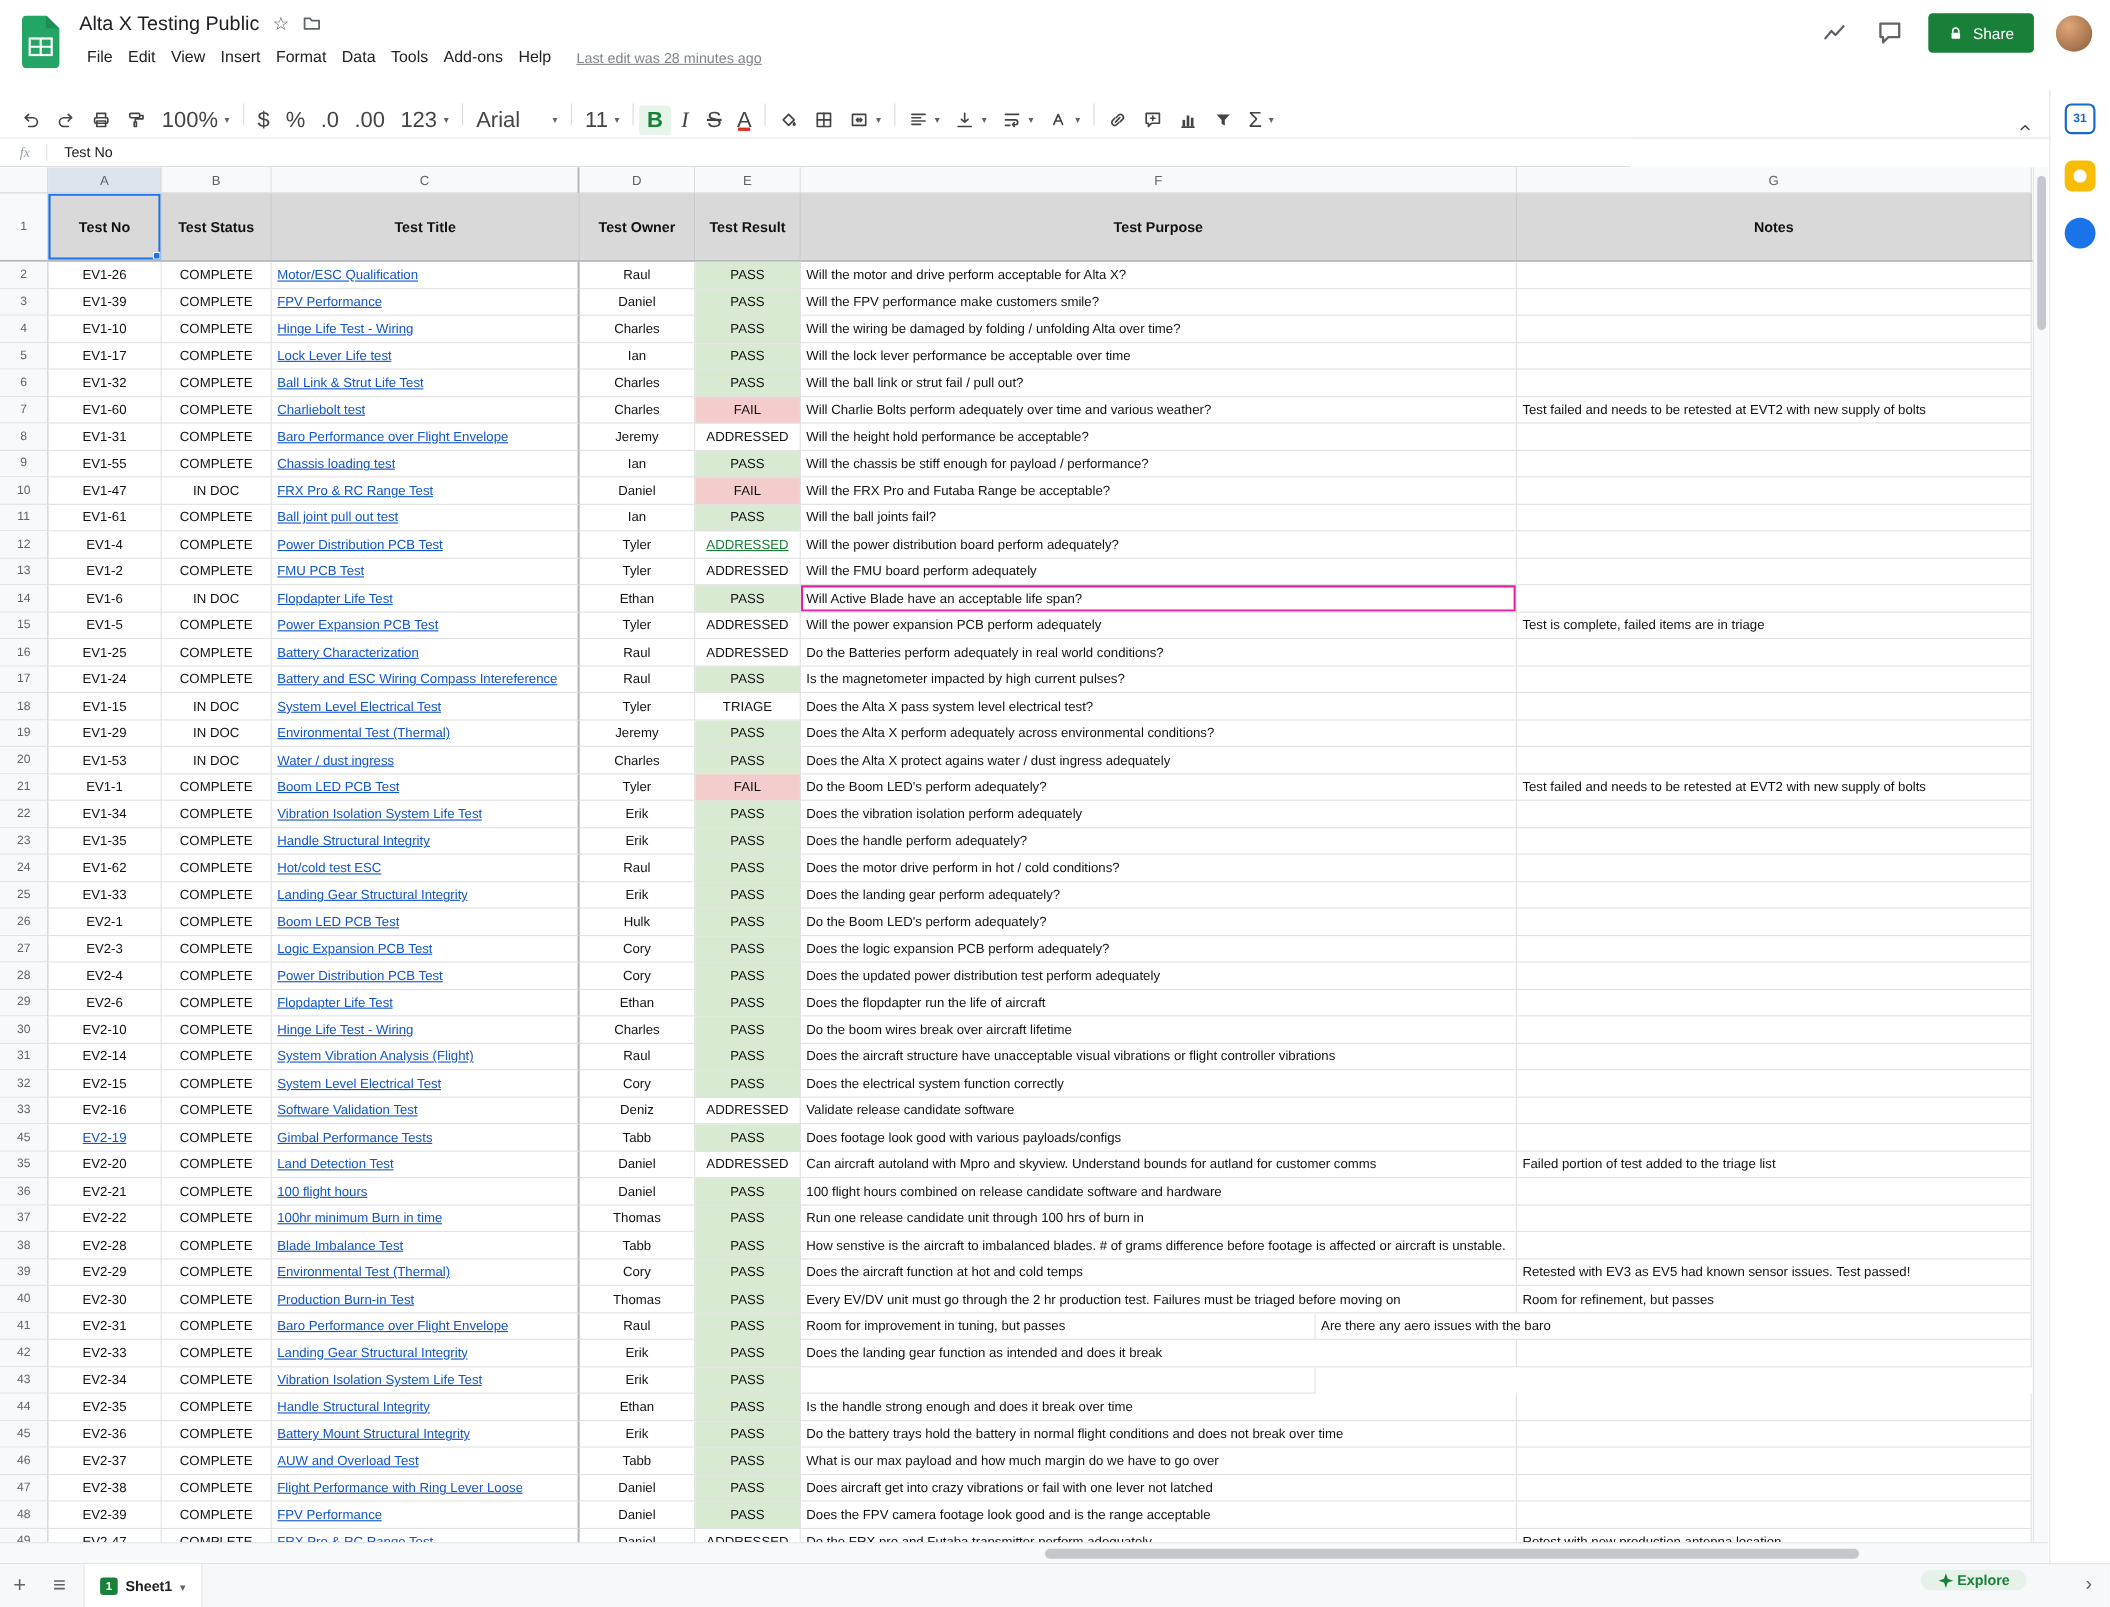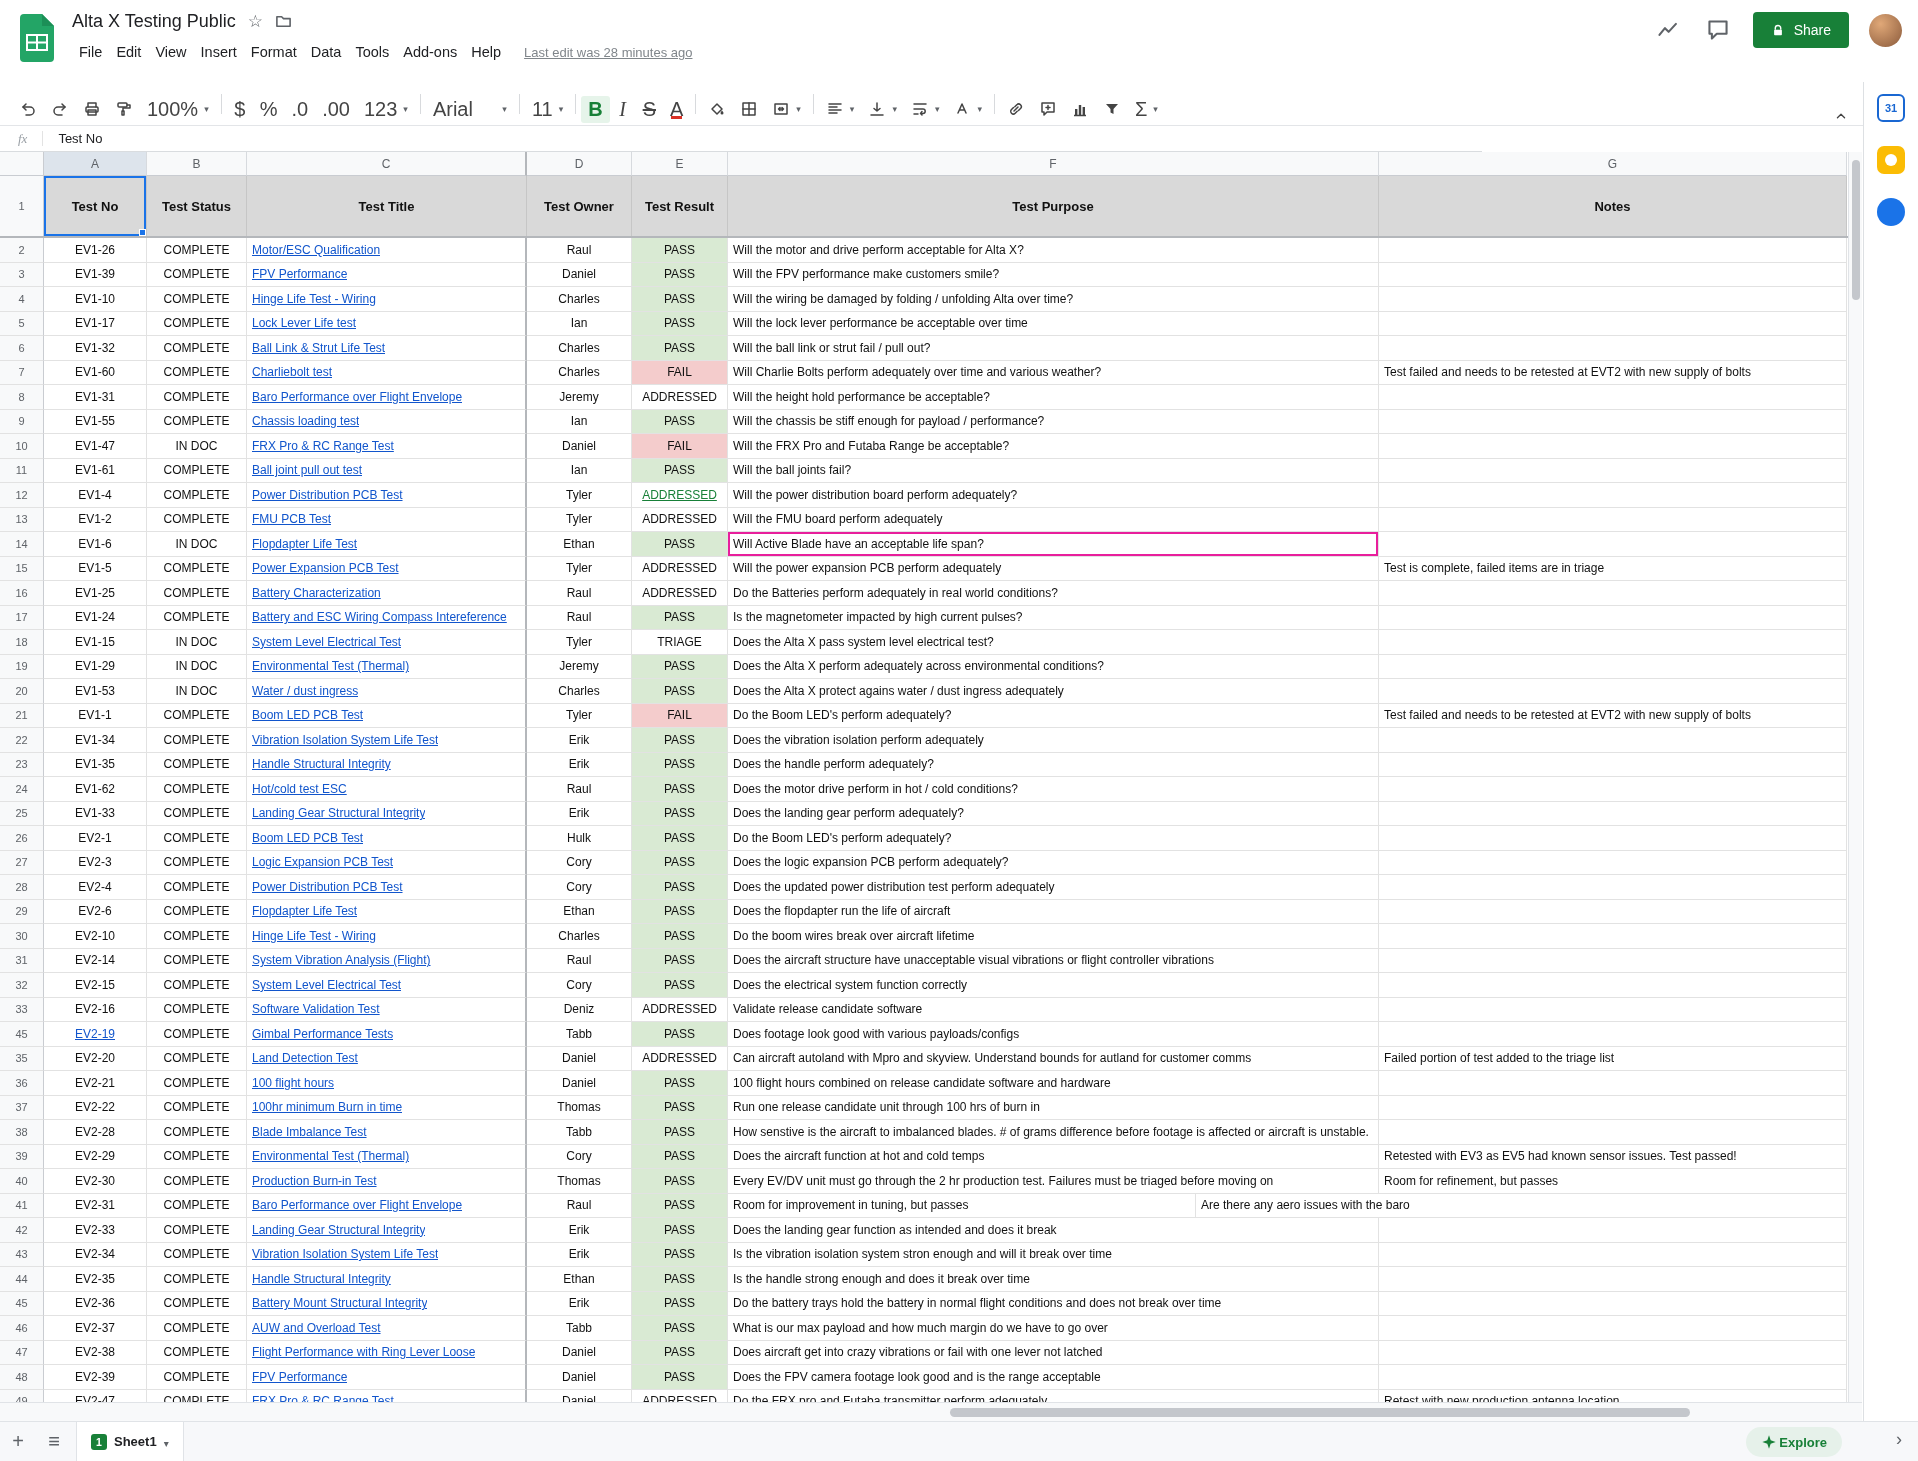--- a/index.html
+++ b/index.html
@@ -106,21 +106,21 @@
   .bb-ic{width:36px;height:39px;display:flex;align-items:center;justify-content:center;color:#5f6368;
     font-size:20px;cursor:pointer;}
   .i-plus::before{content:"+";}
   .i-menu::before{content:"≡";}
   .sheettab{display:flex;align-items:center;gap:7px;height:39px;padding:0 14px;background:#fff;
     border-left:1px solid #e0e3e7;border-right:1px solid #e0e3e7;margin-left:4px;cursor:pointer;}
   .badge{width:16px;height:16px;border-radius:3px;background:#188038;color:#fff;font-size:10.5px;
     font-weight:700;display:flex;align-items:center;justify-content:center;}
   .tabname{font-size:13px;font-weight:700;color:#202124;}
   .i-caret::after{content:"▾";font-size:10px;color:#5f6368;}
-  .explore{position:absolute;right:76px;top:5px;height:30px;border-radius:15px;background:#e6f1ea;
+  .explore{position:absolute;right:76px;top:5px;height:19px;border-radius:15px;background:#e6f1ea;
     display:flex;align-items:center;gap:2px;padding:0 15px;cursor:pointer;}
   .explore span{font-size:13px;font-weight:700;color:#188038;}
   .bb-chev{position:absolute;right:16px;top:7px;font-size:18px;color:#5f6368;cursor:pointer;}
   .i-chev::before{content:"›";}
 
   
   .sidepanel{position:absolute;right:0;top:82px;width:55px;height:1339px;background:#fff;
     border-left:1px solid #dde0e3;display:flex;flex-direction:column;align-items:center;
     padding-top:12px;gap:24px;}
   .sp-ic{width:28px;height:28px;display:flex;align-items:center;justify-content:center;cursor:pointer;}
@@ -835,21 +835,20 @@
         </div>
         <div class="row">
           <div class="rownum">43</div>
           <div class="cell c-a ctr">EV2-34</div>
           <div class="cell c-b ctr">COMPLETE</div>
           <div class="cell c-c">
             <span class="link">Vibration Isolation System Life Test</span>
           </div>
           <div class="cell c-d ctr">Erik</div>
           <div class="cell c-e ctr res-pass">PASS</div>
-          <div class="cell c-f">Is the vibration isolation system stron enough and will it break over time</div>
           <div class="cell c-g"></div>
         </div>
         <div class="row">
           <div class="rownum">44</div>
           <div class="cell c-a ctr">EV2-35</div>
           <div class="cell c-b ctr">COMPLETE</div>
           <div class="cell c-c">
             <span class="link">Handle Structural Integrity</span>
           </div>
           <div class="cell c-d ctr">Ethan</div>

